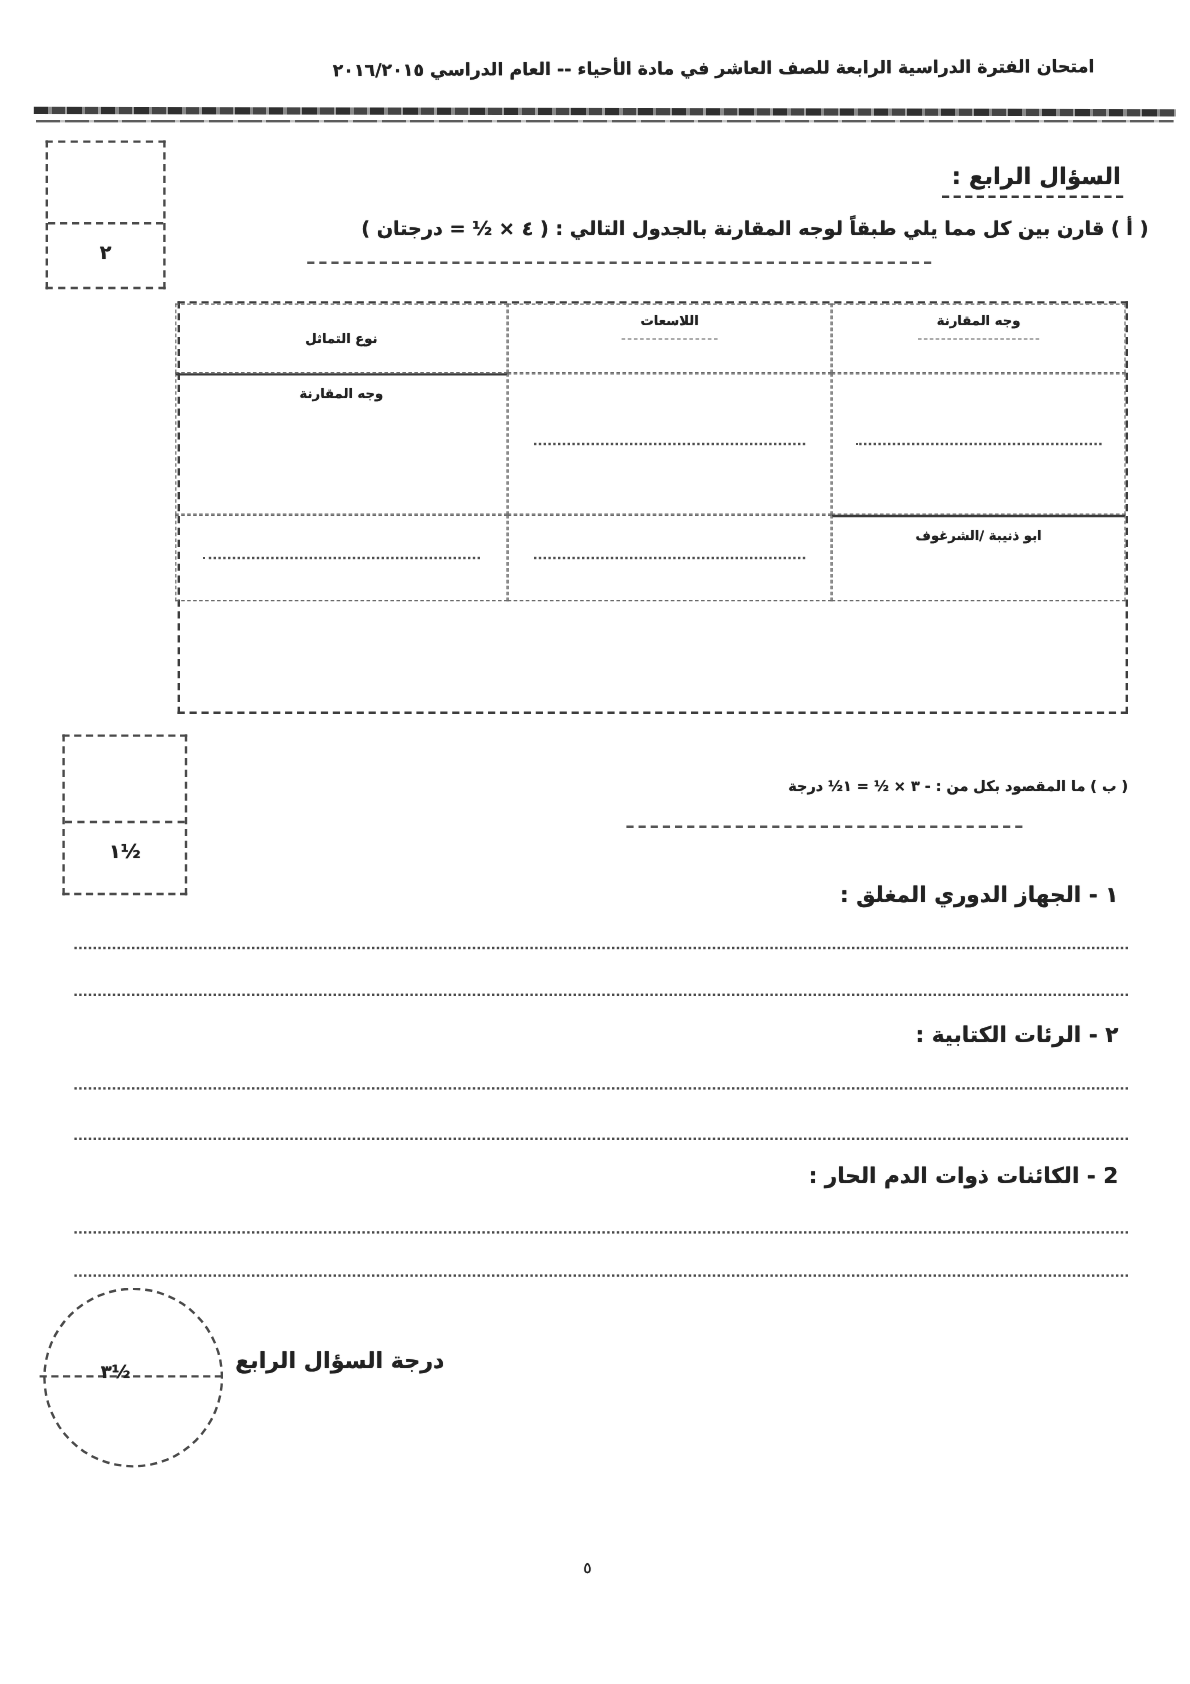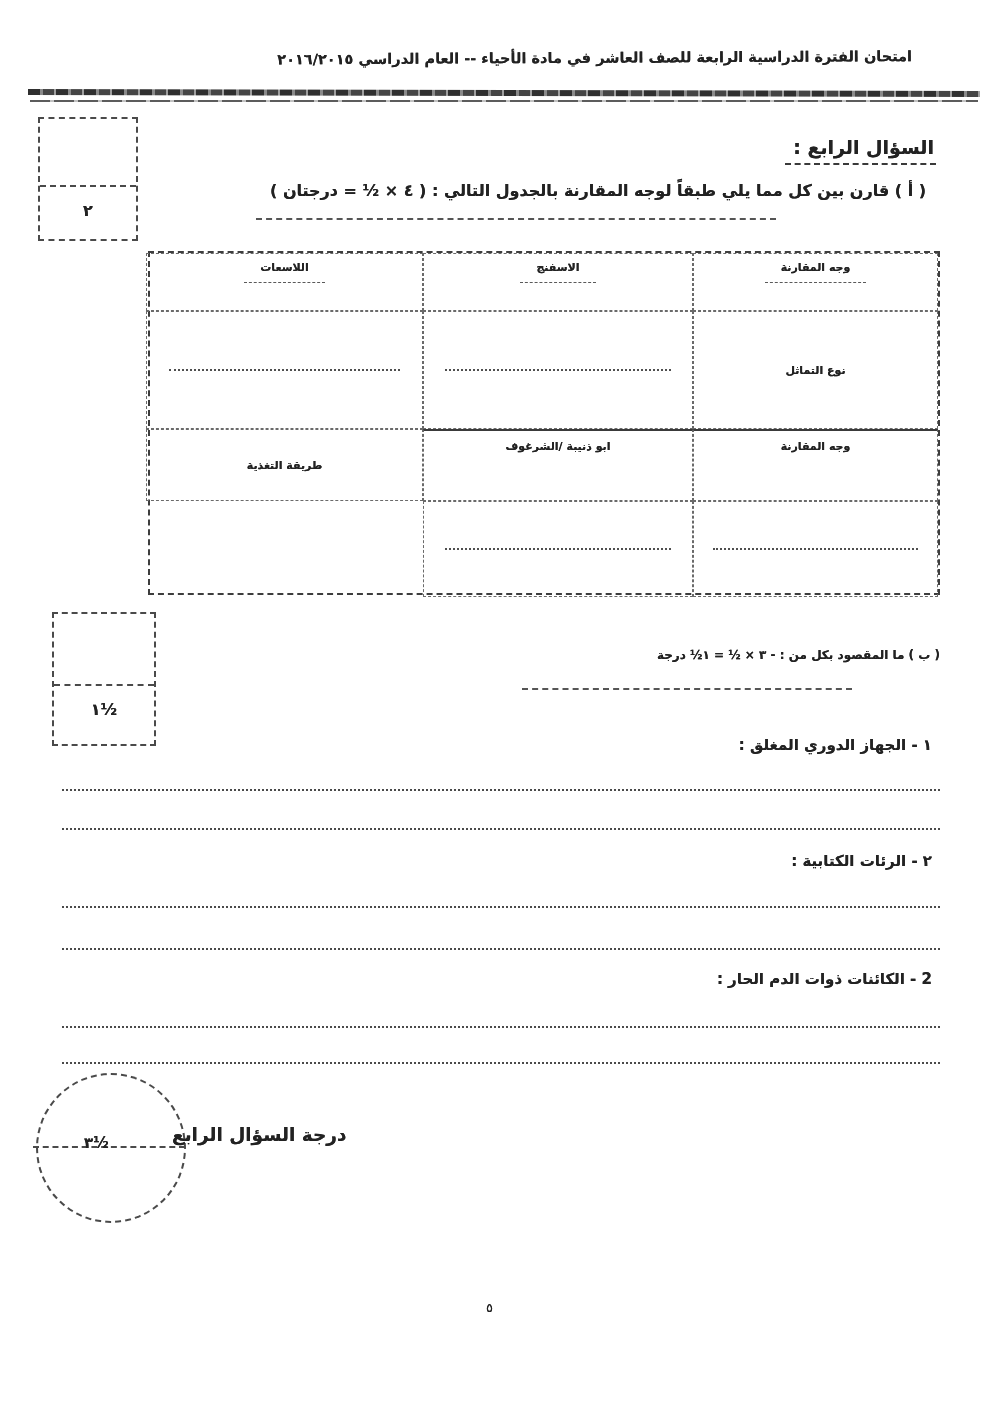--- a/index.html
+++ b/index.html
@@ -28,49 +28,49 @@
   .box-a .divider{top:66px;}
   .box-a .value{top:82px;}
   .box-b{left:52px;top:612px;width:100px;height:130px;}
   .box-b .divider{top:70px;}
   .box-b .value{top:86px;}
 
   
   .q4-title{top:136px;right:56px;font-size:19px;border-bottom:2.5px dashed #3a3a3a;padding:0 2px 5px 8px;}
 
   
-  .part-a{top:181px;right:66px;width:720px;text-align:right;font-size:16px;}
+  .part-a{top:181px;right:35px;width:720px;text-align:right;font-size:16px;}
   .part-a-underline{top:218px;left:256px;width:520px;border-top:2px dashed #555;}
 
   
   .cmp-table{left:148px;top:251px;width:792px;height:344px;direction:rtl;
     display:grid;grid-template-columns:245px 270px 277px;grid-template-rows:58px 118px 72px 96px;
     border:2px dashed #3d3d3d;box-sizing:border-box;}
   .t-cell{border:1px dashed #6a6a6a;display:flex;align-items:center;justify-content:center;
     font-size:11px;font-weight:bold;box-sizing:border-box;}
   .t-head{align-items:flex-start;}
   .t-head .hd{margin-top:7px;padding:0 16px 8px;border-bottom:1.5px dashed #5a5a5a;}
   .t-sec2{border-top:2px solid #3a3a3a;align-items:flex-start;}
   .t-sec2 .hd2{margin-top:9px;padding:0 10px;}
   .cell-dots{width:84%;border-top:2.5px dotted #4f4f4f;height:0;}
 
   
   .part-b{top:648px;right:52px;font-size:12px;}
   .part-b-underline{top:688px;left:522px;width:330px;border-top:2px dashed #555;}
-  .qitem{right:60px;font-size:15px;}
+  .qitem{right:60px;font-size:18px;}
   .dotline{left:62px;width:878px;height:0;border-top:2px dotted #4a4a4a;}
   .dl-1a{top:789px;} .dl-1b{top:828px;}
   .dl-2a{top:906px;} .dl-2b{top:948px;}
   .dl-3a{top:1026px;} .dl-3b{top:1062px;}
   .it-1{top:736px;} .it-2{top:852px;} .it-3{top:970px;}
 
   
   .total-circle{left:36px;top:1073px;width:146px;height:146px;border:2px dashed #4a4a4a;border-radius:50%;}
   .circle-diameter{left:33px;top:1146px;width:152px;height:0;border-top:2px dashed #4a4a4a;}
-  .total-label{left:172px;top:1124px;font-size:18.5px;}
+  .total-label{left:196px;top:1124px;font-size:18.5px;}
   .total-value{left:84px;top:1134px;font-size:15px;font-weight:bold;}
 
   
   .page-num{left:486px;top:1300px;font-size:13px;}
 </style>
 </head>
 <body>
 
 <div class="abs header-title rtl bold ink">امتحان الفترة الدراسية الرابعة للصف العاشر في مادة الأحياء -- العام الدراسي ٢٠١٦/٢٠١٥</div>
 <div class="abs rule-band"></div>
@@ -88,42 +88,38 @@
   <span>( ٤ × ½ = درجتان )</span>
 </div>
 <div class="abs part-a-underline"></div>
 
 <div class="cmp-table abs">
 
   <div class="t-cell t-head">
     <span class="hd ink">وجه المقارنة</span>
   </div>
   <div class="t-cell t-head">
-    <span class="hd ink">الاسفنج</span>
-  </div>
-  <div class="t-cell t-head">
     <span class="hd ink">اللاسعات</span>
   </div>
 
   <div class="t-cell rtl ink">نوع التماثل</div>
   <div class="t-cell">
       <div class="cell-dots"></div>
     </div>
   <div class="t-cell">
       <div class="cell-dots"></div>
     </div>
 
   <div class="t-cell t-sec2">
     <span class="hd2 ink">وجه المقارنة</span>
   </div>
   <div class="t-cell t-sec2">
     <span class="hd2 ink">ابو ذنيبة /الشرغوف</span>
   </div>
 
-  <div class="t-cell rtl ink">طريقة التغذية</div>
   <div class="t-cell">
       <div class="cell-dots"></div>
     </div>
   <div class="t-cell">
       <div class="cell-dots"></div>
     </div>
 </div>
 
 <div class="abs score-box box-b">
   <div class="divider"></div>

